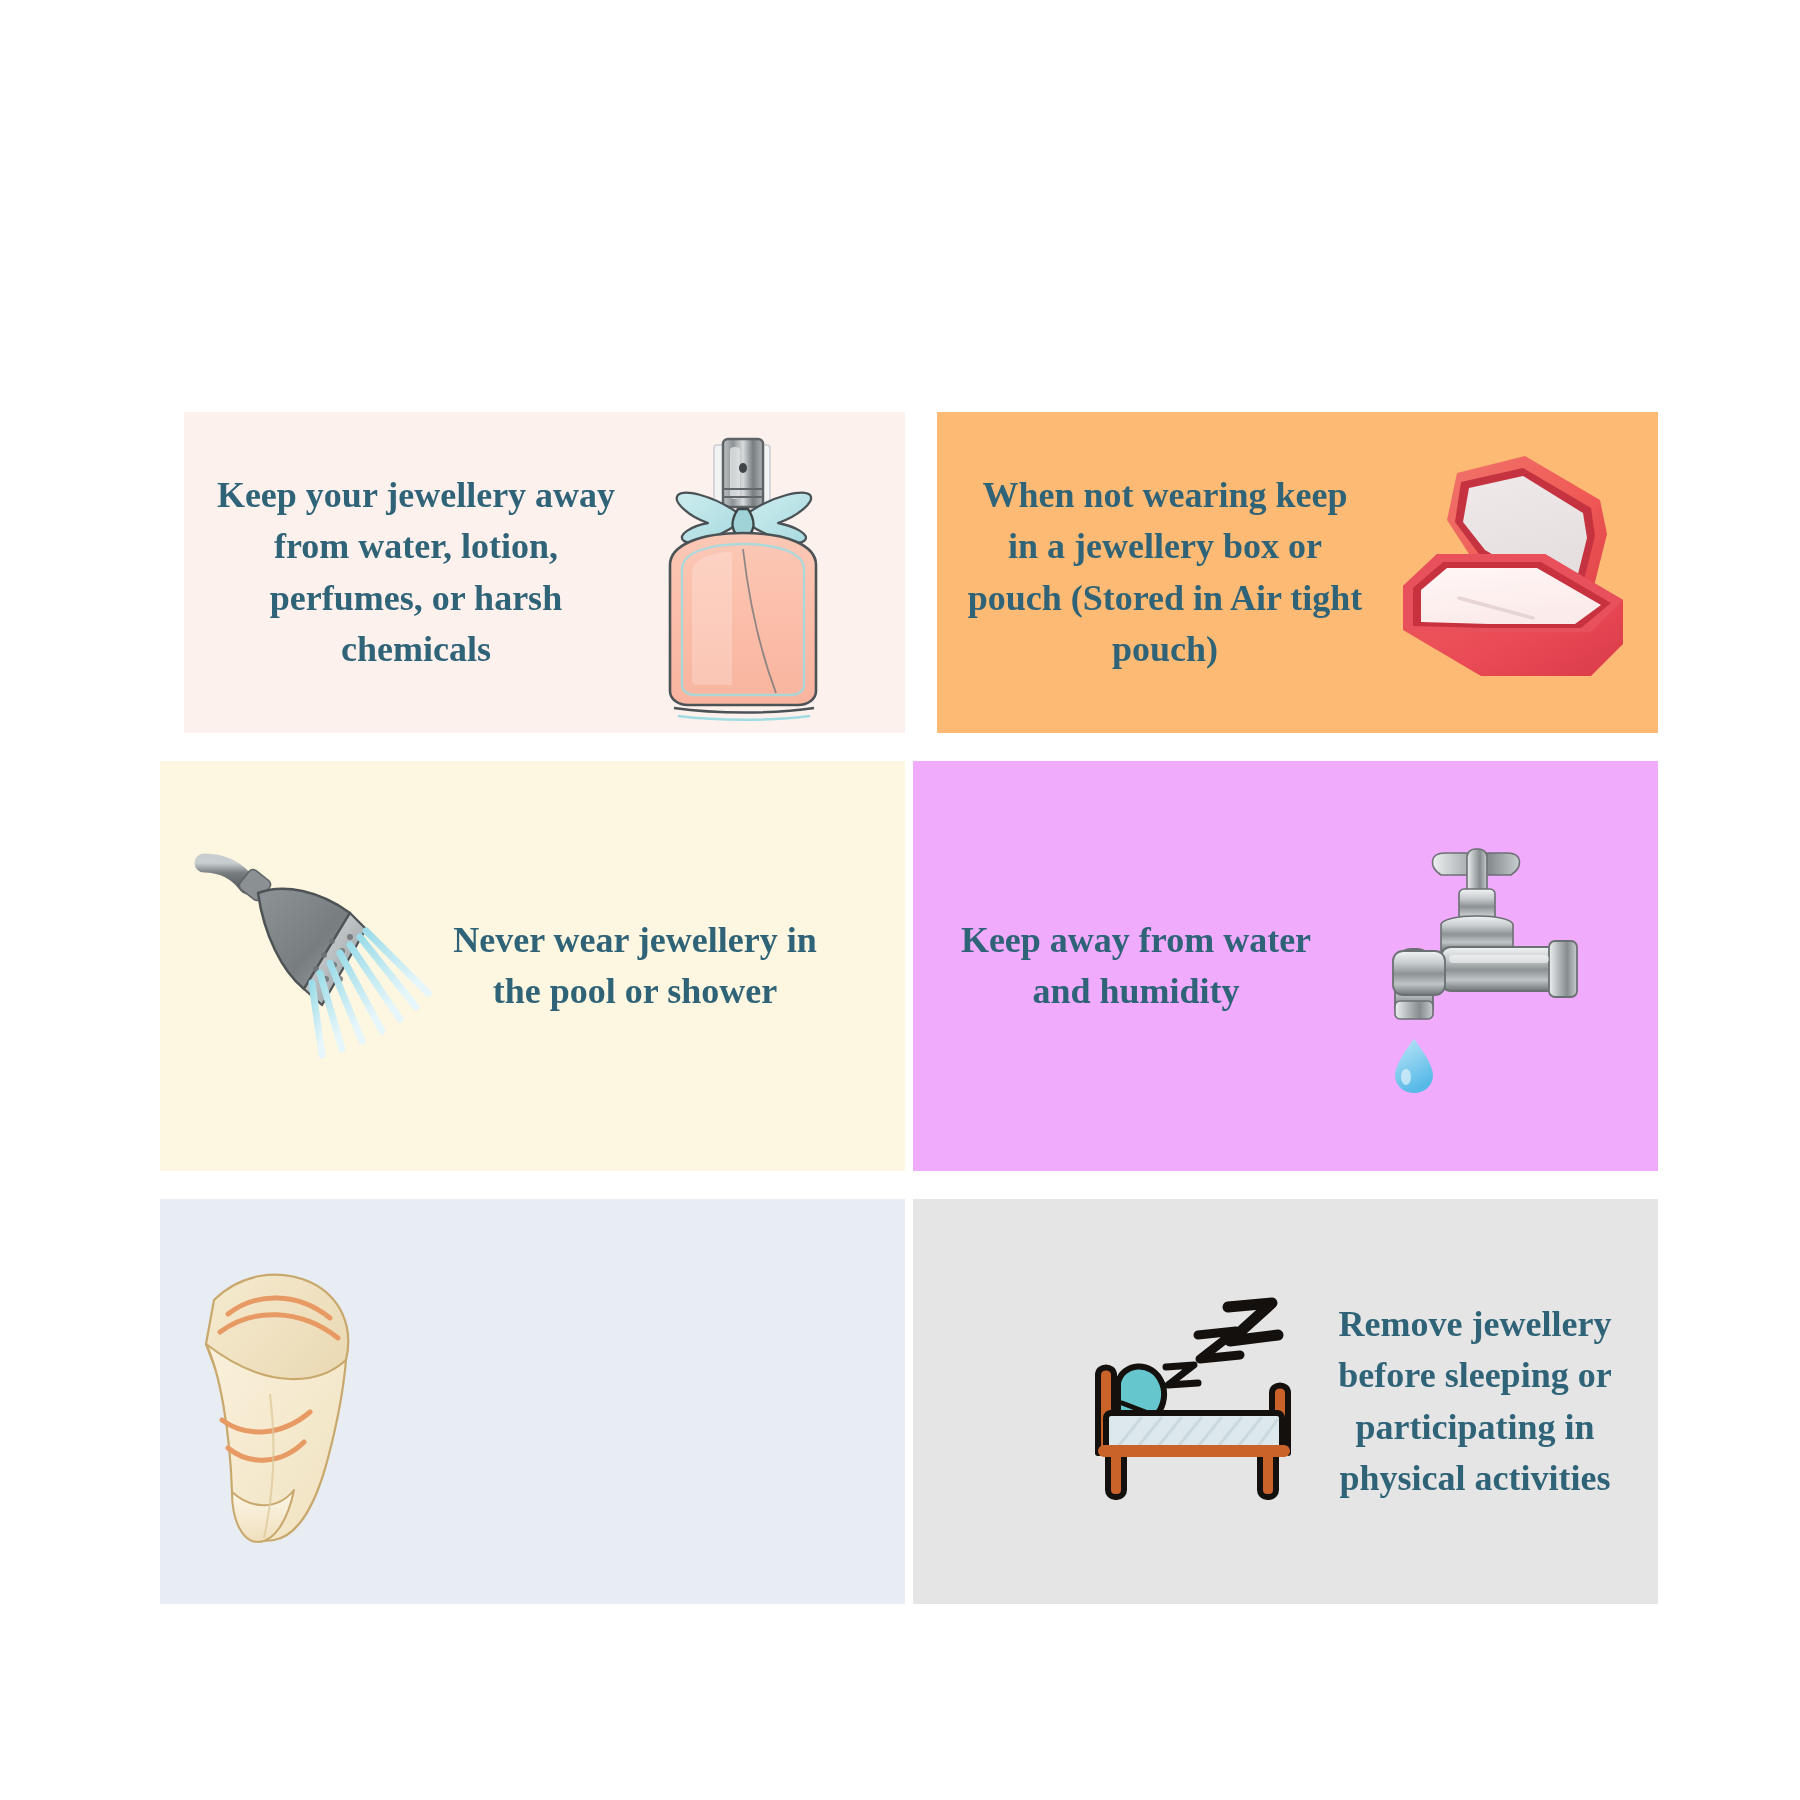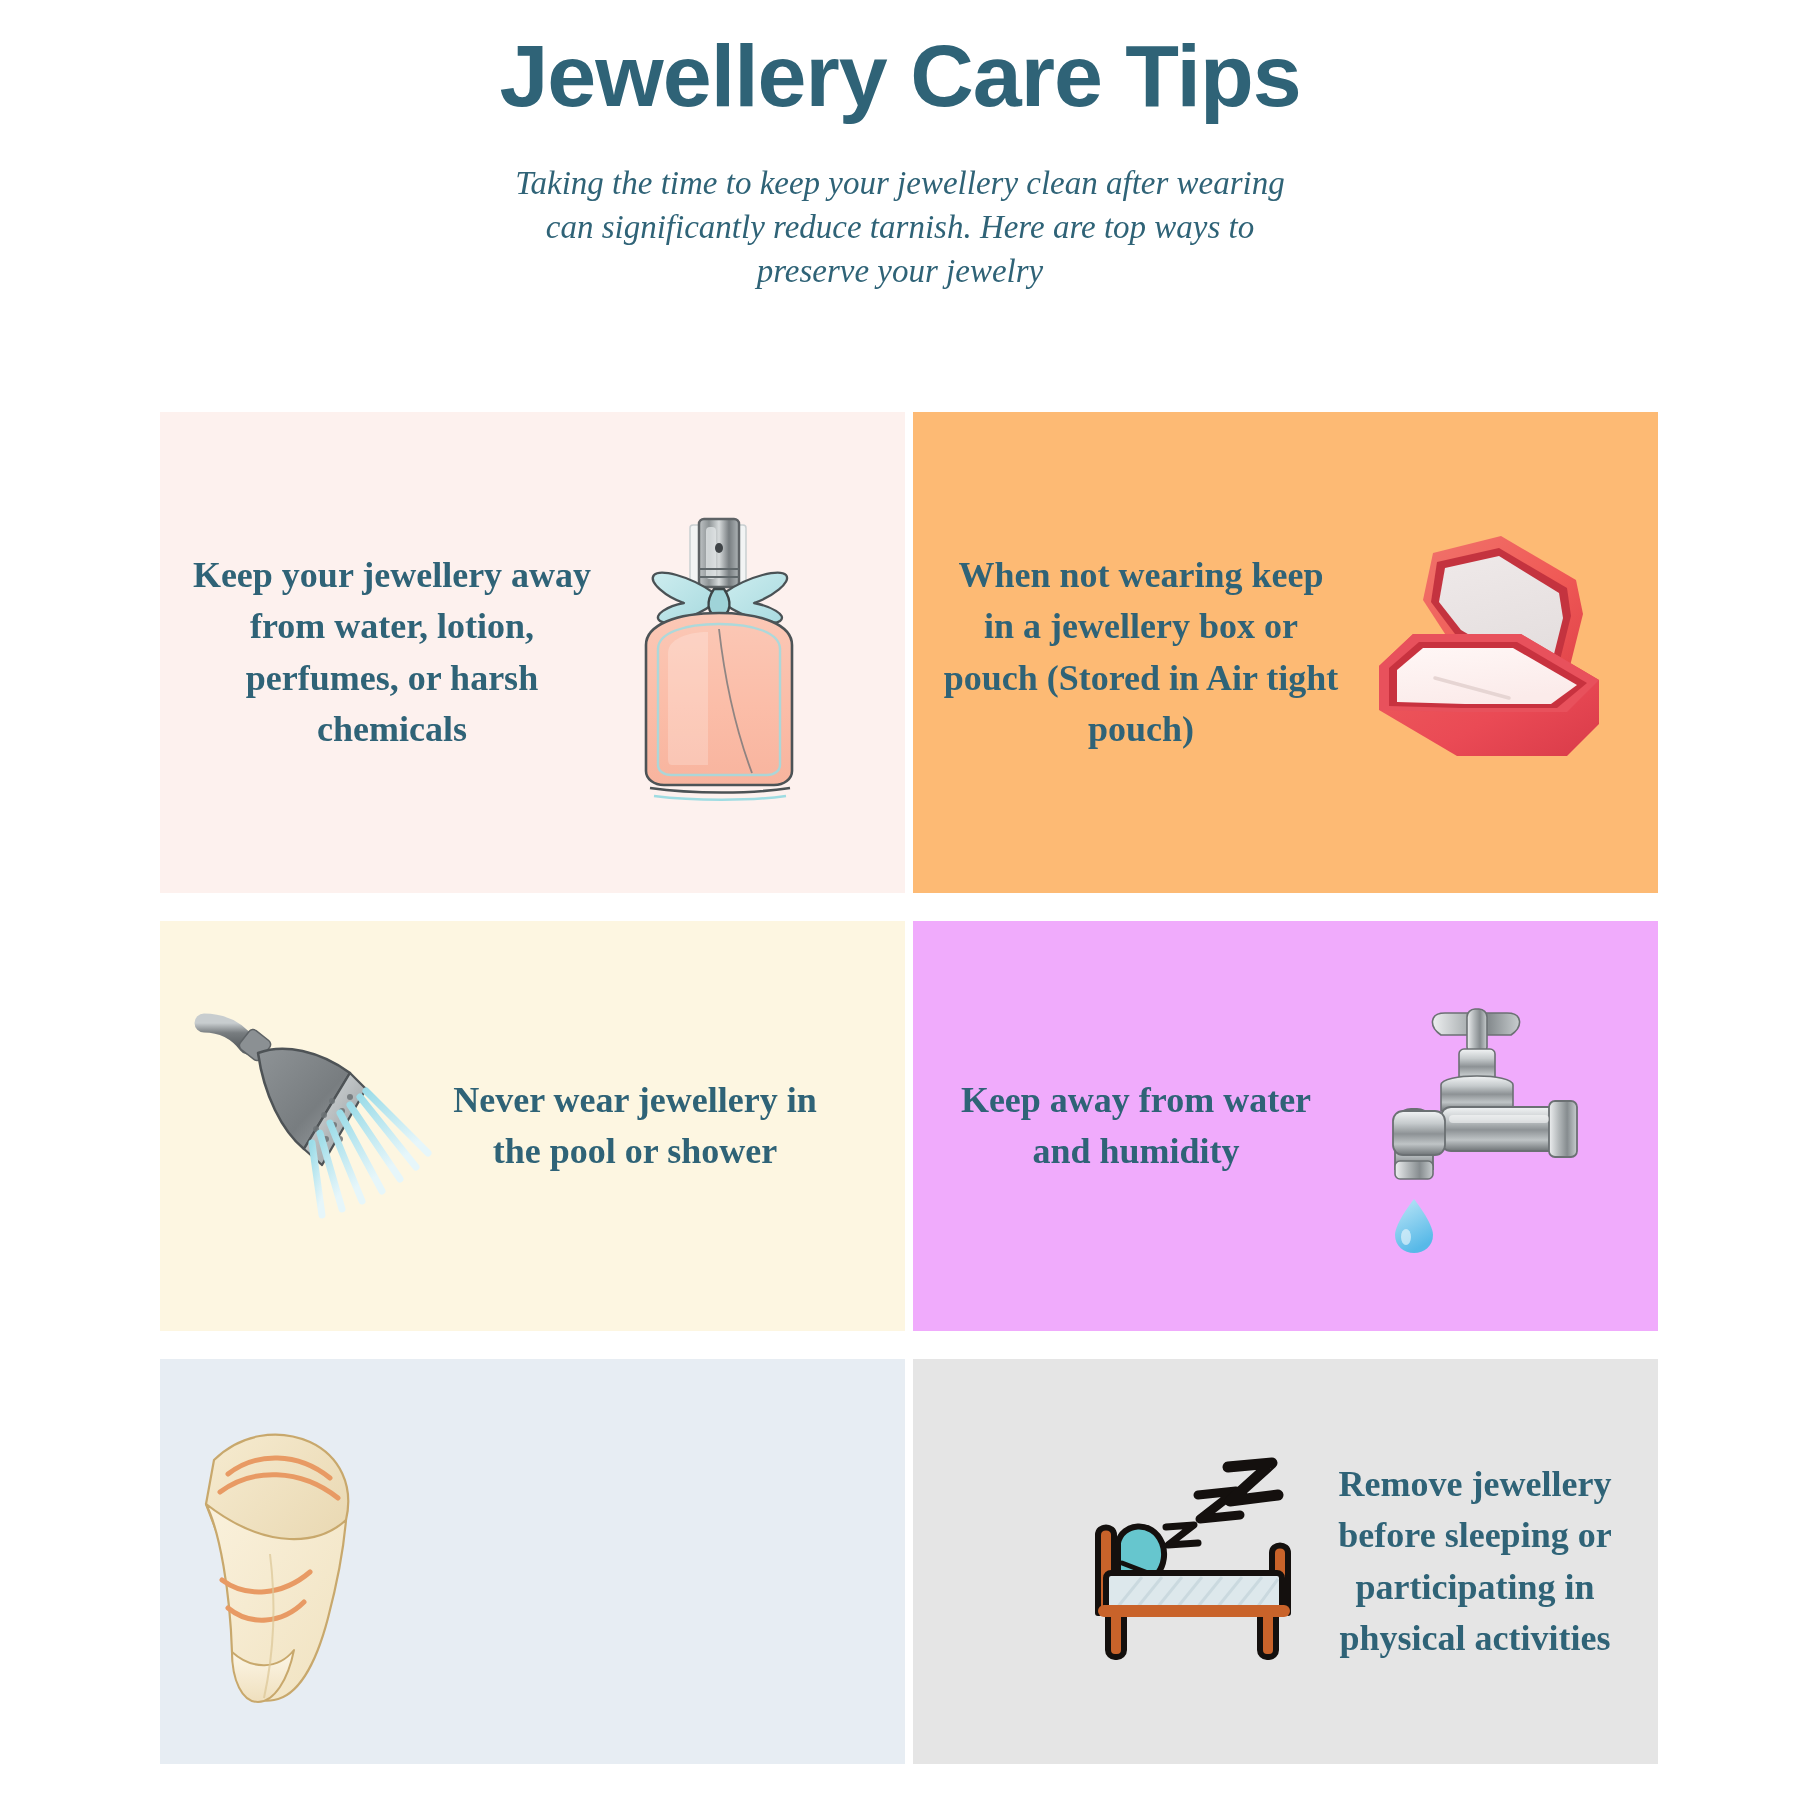--- a/index.html
+++ b/index.html
@@ -49,21 +49,21 @@
     column-gap:8px;
     row-gap:28px;
   }
   .card{
     position:relative;
     box-sizing:border-box;
     display:flex;
     align-items:center;
     overflow:hidden;
   }
-  .card.r1{height:481px;}
+  .card.r1{height:321px;margin-left:24px;}
   .card.r2{height:410px;}
   .card.r3{height:405px;}
 
   .card-text{
     font-family:"Liberation Serif", serif;
     font-weight:bold;
     font-size:36px;
     line-height:1.42;
     color:#2F6377;
     text-align:center;
@@ -91,24 +91,20 @@
   .cloth{width:230px;height:300px;}
   .bed{width:250px;height:210px;}
 
   svg{display:block;overflow:visible;}
 </style>
 </head>
 <body>
 
 <div class="page">
 
-  <div class="header">
-    <h1 class="title">Jewellery Care Tips</h1>
-    <p class="subtitle">Taking the time to keep your jewellery clean after wearing can significantly reduce tarnish. Here are top ways to preserve your jewelry</p>
-  </div>
 
   <div class="grid">
 
     <div class="card r1 text-left" style="background:#FDF1EE;">
       <div class="card-text" style="width:420px;padding-left:22px;">Keep your jewellery away from water, lotion, perfumes, or harsh chemicals</div>
       <div class="art perfume">
         <svg viewBox="0 0 230 300">
           <defs>
             <linearGradient id="pfGlass" x1="0" y1="0" x2="0" y2="1">
               <stop offset="0%" stop-color="#FBC8B6"></stop>

